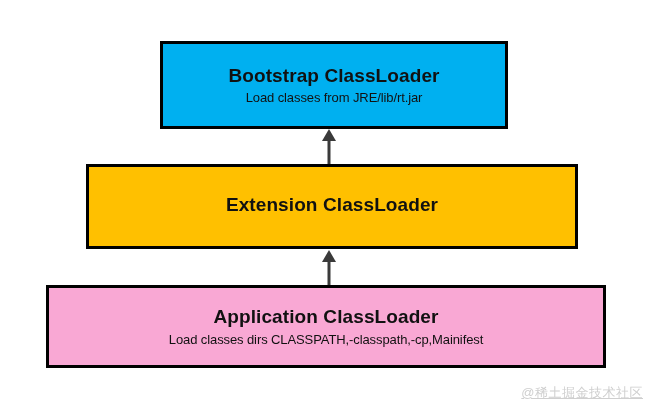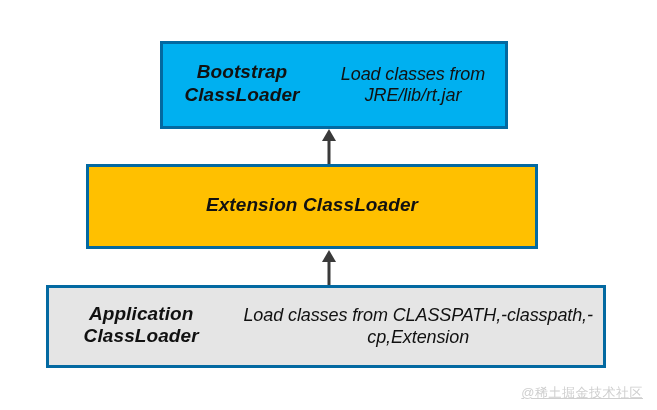--- a/index.html
+++ b/index.html
@@ -13,62 +13,62 @@
   #canvas {
     position: relative;
     width: 657px;
     height: 410px;
     background: #ffffff;
     overflow: hidden;
   }
   .loader-box {
     position: absolute;
     box-sizing: border-box;
-    border: 3px solid #0369a1;
+    border: 3px solid #000000;
     display: flex;
+    flex-direction: column;
     align-items: center;
     justify-content: center;
     text-align: center;
     color: #111111;
     line-height: 1.18;
-    font-style: italic;
   }
   .loader-title {
     font-size: 19px;
     font-weight: bold;
     letter-spacing: 0.1px;
     margin-bottom: 3px;
   }
   .loader-desc {
-    font-size: 18px;
+    font-size: 13px;
     font-weight: normal;
     letter-spacing: -0.1px;
   }
 
   #box-bootstrap {
     left: 160px;
     top: 41px;
     width: 348px;
     height: 88px;
     background: #00b0f0;
   }
   #box-extension {
     left: 86px;
     top: 164px;
-    width: 452px;
+    width: 492px;
     height: 85px;
     background: #ffc000;
     gap: 40px;
   }
   #box-application {
     left: 46px;
     top: 285px;
     width: 560px;
     height: 83px;
-    background: #e5e5e5;
+    background: #f9a8d4;
   }
 
   .arrow {
     position: absolute;
     width: 14px;
   }
   .arrow-shaft {
     position: absolute;
     left: 50%;
     transform: translateX(-50%);
@@ -130,18 +130,18 @@
     <div class="loader-title">Extension ClassLoader</div>
   </div>
 
   <div class="arrow" id="arrow-app-to-ext">
     <div class="arrow-head"></div>
     <div class="arrow-shaft"></div>
   </div>
 
   <div class="loader-box" id="box-application">
     <div class="loader-title">Application ClassLoader</div>
-    <div class="loader-desc">Load classes from CLASSPATH,-classpath,-cp,Extension</div>
+    <div class="loader-desc">Load classes dirs CLASSPATH,-classpath,-cp,Mainifest</div>
   </div>
 
   <div id="watermark">@稀土掘金技术社区</div>
 
 </div>
 
 </body></html>

